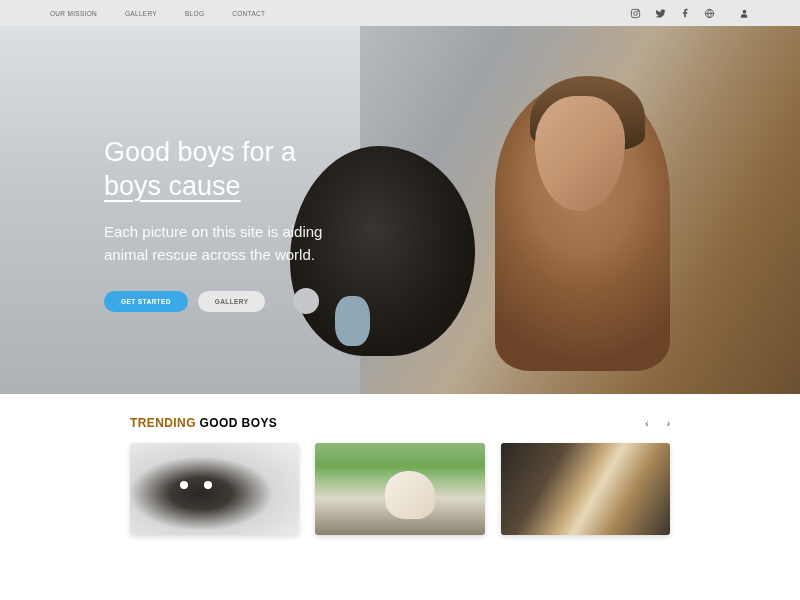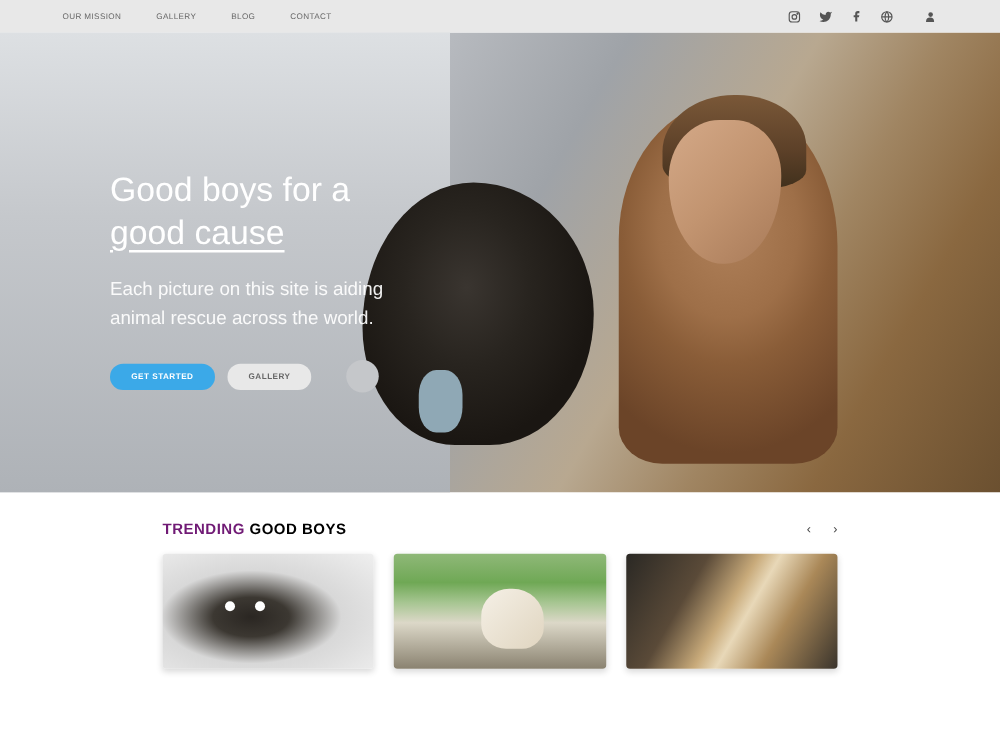--- a/index.html
+++ b/index.html
@@ -10,33 +10,33 @@
 .nav-right{display:flex;gap:14px;align-items:center;}
 .nav-right span{color:#555;display:flex;align-items:center;}
 .hero{position:relative;height:368px;overflow:hidden;}
 .hero-bg{position:absolute;inset:0;background:linear-gradient(120deg,#c8cbd0 0%,#d5d7da 15%,#b8bbc0 35%,#9fa3a8 50%,#b8a890 65%,#a08562 75%,#8a6840 85%,#6b5030 100%);}
 .hero-bg::before{content:"";position:absolute;top:0;left:0;width:45%;height:100%;background:linear-gradient(to bottom,#dde0e3 0%,#c5c8cc 40%,#aeb2b7 100%);}
 .hero-bg::after{content:"";position:absolute;top:55px;right:130px;width:175px;height:290px;background:radial-gradient(ellipse 140px 180px at 50% 35%,#b0815a 0%,#9e6f48 40%,#8a5d38 60%,#6b4428 100%);border-radius:50% 48% 20% 20%/38% 40% 10% 10%;}
 .dog-shape{position:absolute;top:120px;left:290px;width:185px;height:210px;background:radial-gradient(ellipse at 45% 40%,#3a3530 0%,#28241f 35%,#1a1612 70%);border-radius:48% 52% 45% 40%/55% 50% 50% 45%;}
 .dog-shape::before{content:"";position:absolute;bottom:10px;left:45px;width:35px;height:50px;background:#8fa8b5;border-radius:40%;}
 .face-shape{position:absolute;top:70px;right:175px;width:90px;height:115px;background:linear-gradient(135deg,#d4a988 0%,#c29470 50%,#a87a58 100%);border-radius:45% 42% 50% 48%/40% 38% 60% 58%;}
 .hair-shape{position:absolute;top:50px;right:155px;width:115px;height:75px;background:linear-gradient(to bottom,#7a5838 0%,#5c4028 60%,#40301c 100%);border-radius:50% 48% 30% 35%/60% 55% 20% 25%;}
-.hero-content{position:absolute;top:110px;left:88px;max-width:230px;color:#fff;}
+.hero-content{position:absolute;top:110px;left:104px;max-width:230px;color:#fff;}
 .hero-title{font-size:27px;font-weight:400;line-height:1.25;margin-bottom:6px;}
 .hero-title .underline{text-decoration:underline;text-decoration-thickness:2px;text-underline-offset:5px;}
 .hero-sub{font-size:15px;line-height:1.55;margin-top:16px;opacity:0.93;}
 .hero-buttons{display:flex;gap:10px;margin-top:22px;align-items:center;}
 .btn{padding:7px 17px;border-radius:14px;font-size:6.5px;font-weight:700;letter-spacing:0.4px;border:none;cursor:pointer;}
 .btn-primary{background:#3ba9e8;color:#fff;}
 .btn-secondary{background:#e8e8e8;color:#666;}
 .circle-ind{width:26px;height:26px;background:#c5c7ca;border-radius:50%;margin-left:18px;}
 .trending{padding:22px 130px 0;}
 .trending-head{display:flex;justify-content:space-between;align-items:center;margin-bottom:13px;}
 .trending-title{font-size:12px;font-weight:700;letter-spacing:0.4px;}
-.trending-title .blue{color:#701a75;}
+.trending-title .blue{color:#a16207;}
 .carousel-nav{display:flex;gap:18px;color:#444;}
 .carousel-nav span{cursor:pointer;font-size:10px;}
 .cards{display:flex;gap:16px;}
 .card{width:170px;height:92px;border-radius:3px;overflow:hidden;position:relative;box-shadow:0 2px 5px rgba(0,0,0,0.15);}
 .card1{background:radial-gradient(ellipse at 42% 55%,#2a2622 0%,#3c3832 22%,#d8d8d8 52%,#efefef 100%);}
 .card1::before{content:"";position:absolute;top:38px;left:50px;width:8px;height:8px;background:#fff;border-radius:50%;box-shadow:24px 0 0 #fff;}
 .card2{background:linear-gradient(to bottom,#8fb878 0%,#6fa855 25%,#a5c590 42%,#dcd8c8 60%,#8a8270 100%);}
 .card2::after{content:"";position:absolute;top:28px;left:70px;width:50px;height:48px;background:linear-gradient(135deg,#f5f0e6,#e0d5c0);border-radius:45% 50% 35% 40%;}
 .card3{background:linear-gradient(120deg,#2a2824 0%,#5a4a38 30%,#c8aa7a 48%,#e8d8b8 56%,#aa8858 72%,#3a342c 100%);}
 svg{display:block;}
@@ -85,21 +85,21 @@
 </div>
 
 <div class="hero">
   <div class="hero-bg"></div>
   <div class="hair-shape"></div>
   <div class="face-shape"></div>
   <div class="dog-shape"></div>
   <div class="hero-content">
     <h1 class="hero-title">
       <span>Good boys for a</span><br>
-      <span class="underline">good cause</span>
+      <span class="underline">boys cause</span>
     </h1>
     <p class="hero-sub">Each picture on this site is aiding animal rescue across the world.</p>
     <div class="hero-buttons">
       <button class="btn btn-primary">GET STARTED</button>
       <button class="btn btn-secondary">GALLERY</button>
       <div class="circle-ind"></div>
     </div>
   </div>
 </div>
 

